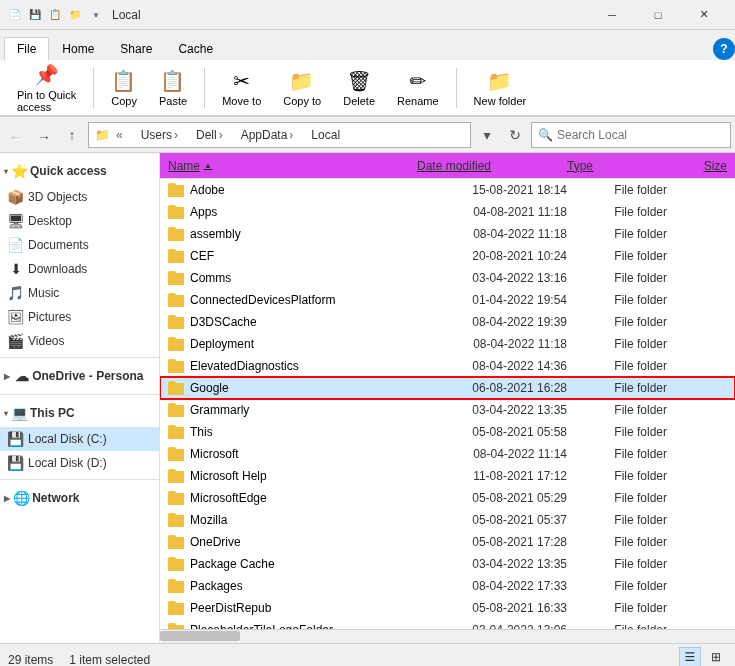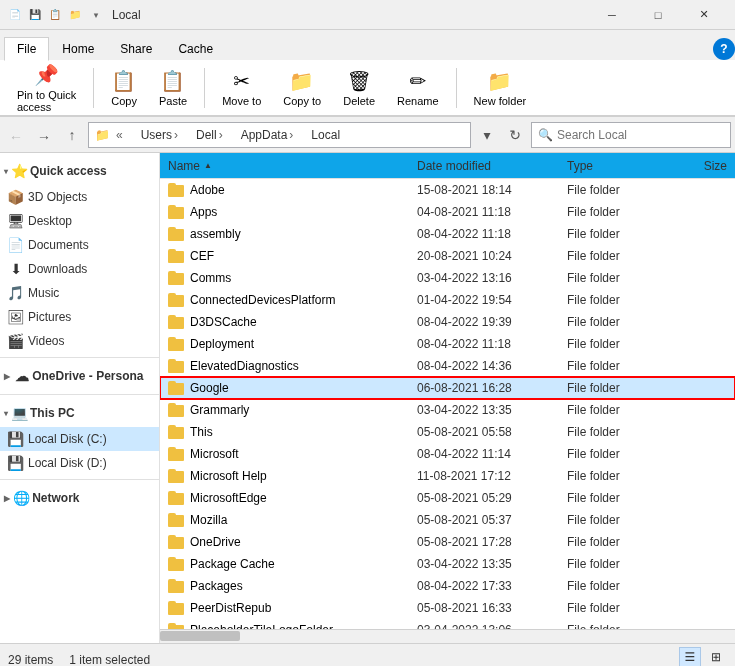--- a/index.html
+++ b/index.html
@@ -44,28 +44,28 @@
     .sidebar-item { display: flex; align-items: center; height: 24px; padding: 0 8px; cursor: pointer; gap: 4px; font-size: 12px; color: #333; }
     .sidebar-item.selected { background: #cce8ff; }
     .sidebar-header { display: flex; align-items: center; height: 28px; padding: 0 4px; cursor: pointer; gap: 2px; font-size: 12px; font-weight: 600; color: #333; }
     .sidebar-icon { width: 16px; height: 16px; display: flex; align-items: center; justify-content: center; font-size: 14px; flex-shrink: 0; }
     .sidebar-label { font-size: 12px; overflow: hidden; text-overflow: ellipsis; white-space: nowrap; }
     .chevron { font-size: 8px; color: #666; margin-right: 2px; }
     .section-divider { height: 1px; background: #e0e0e0; margin: 4px 0; }
 
     
     .file-area { flex: 1; background: white; display: flex; flex-direction: column; overflow: hidden; }
-    .column-headers { display: flex; align-items: center; height: 26px; background: #0ea5e9; border-bottom: 1px solid #e0e0e0; padding: 0 8px; flex-shrink: 0; }
+    .column-headers { display: flex; align-items: center; height: 26px; background: #d946ef; border-bottom: 1px solid #e0e0e0; padding: 0 8px; flex-shrink: 0; text-decoration: underline; }
     .col-name { flex: 1; min-width: 200px; font-size: 12px; color: #333; cursor: pointer; display: flex; align-items: center; gap: 4px; }
     .col-date { width: 150px; font-size: 12px; color: #333; cursor: pointer; }
     .col-type { width: 100px; font-size: 12px; color: #333; cursor: pointer; }
     .col-size { width: 60px; font-size: 12px; color: #333; cursor: pointer; text-align: right; }
     .col-sort-arrow { font-size: 8px; }
     .file-list { flex: 1; overflow-y: auto; overflow-x: hidden; }
-    .file-row { display: flex; align-items: center; height: 22px; padding: 0 8px; cursor: pointer; }
+    .file-row { display: flex; align-items: center; height: 22px; padding: 0 8px; cursor: pointer; text-align: right; }
     .file-row.selected { background: #cce8ff; outline: 2px solid #ff0000; outline-offset: -1px; }
     .file-name { flex: 1; min-width: 200px; display: flex; align-items: center; gap: 6px; font-size: 12px; overflow: hidden; text-overflow: ellipsis; white-space: nowrap; }
     .file-date { width: 150px; font-size: 12px; color: #333; white-space: nowrap; }
     .file-type { width: 100px; font-size: 12px; color: #333; }
     .file-size { width: 60px; font-size: 12px; color: #333; text-align: right; }
     .folder-icon { width: 16px; height: 14px; position: relative; flex-shrink: 0; }
     .folder-icon::before { content: ''; position: absolute; bottom: 0; left: 0; width: 16px; height: 12px; background: #f0c040; border-radius: 1px; }
     .folder-icon::after { content: ''; position: absolute; top: 0; left: 0; width: 8px; height: 5px; background: #f0c040; border-radius: 2px 2px 0 0; }
 
     

